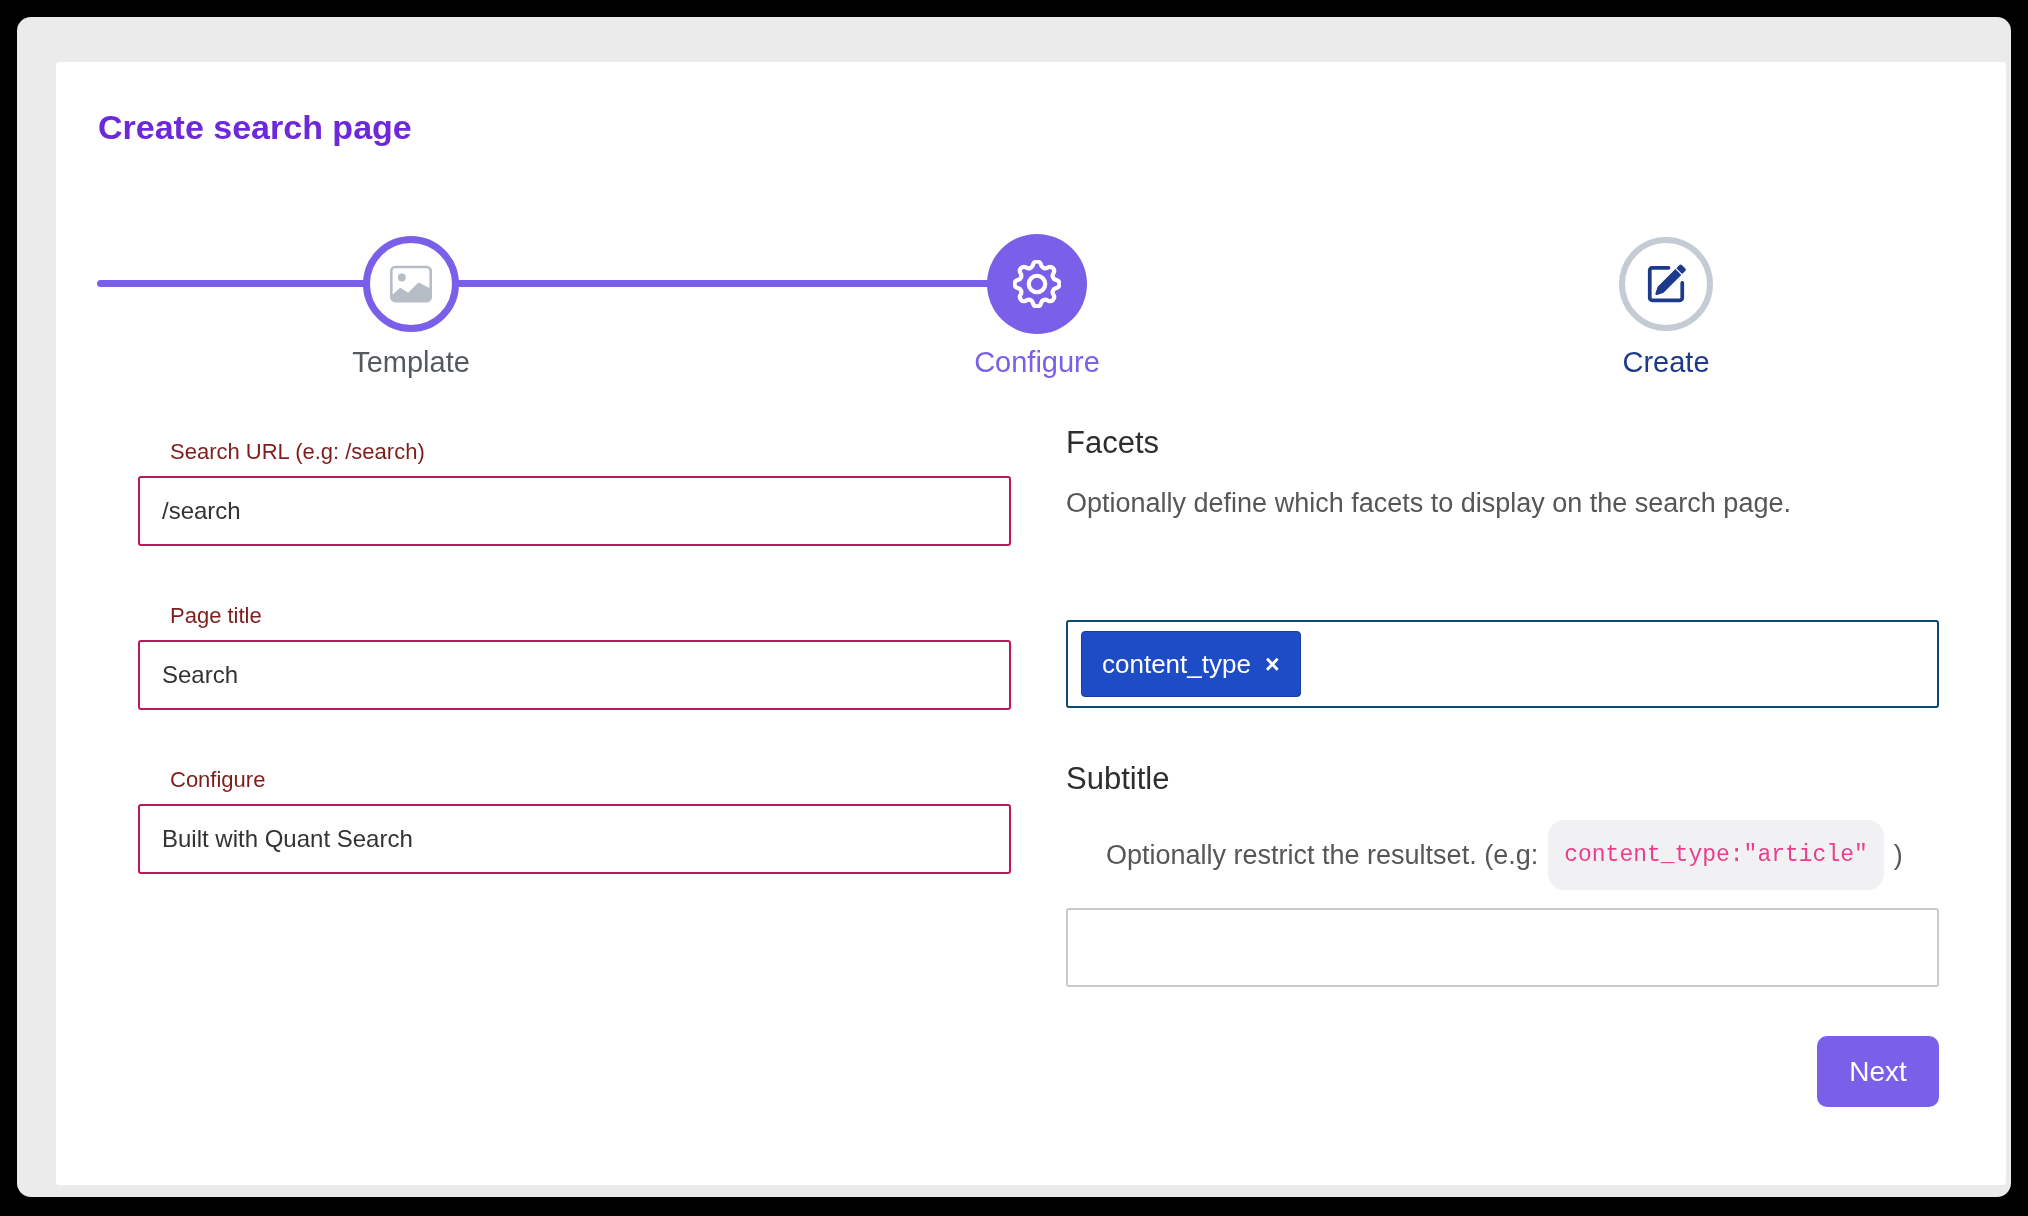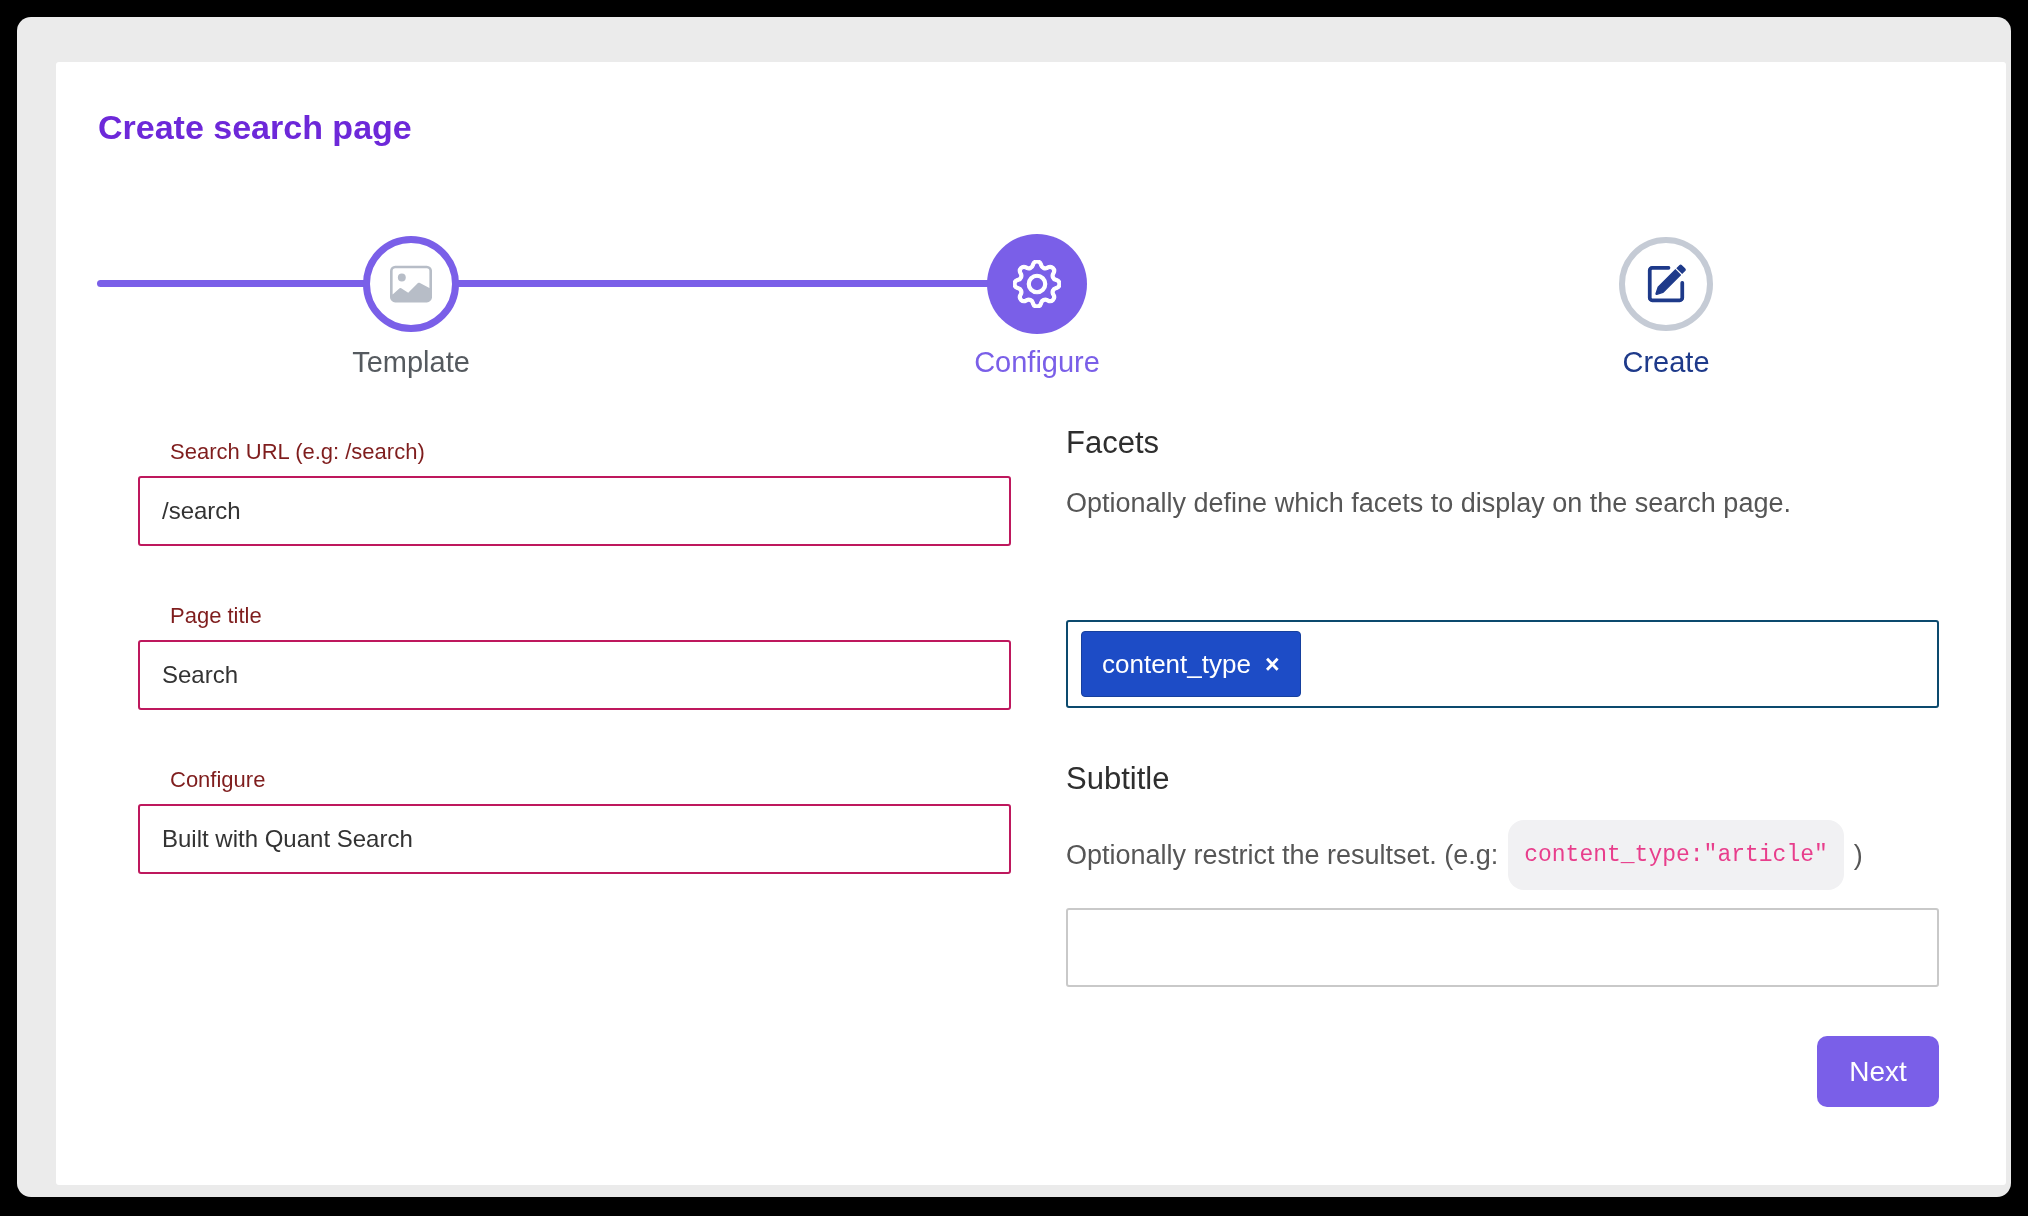--- a/index.html
+++ b/index.html
@@ -52,21 +52,21 @@
   
   .section-heading{
     position:absolute;left:1010px;font-size:31px;font-weight:400;color:#2e2e2e;
   }
   .h-facets{top:363px;}
   .h-filtering{top:699px;}
   .section-desc{
     position:absolute;left:1010px;width:790px;font-size:27px;color:#565656;line-height:58px;
   }
   .d-facets{top:412px;}
-  .d-filtering{top:758px;width:920px;display:flex;align-items:center;white-space:nowrap;line-height:58px;}
+  .d-filtering{top:758px;width:920px;display:flex;align-items:center;white-space:nowrap;line-height:58px;margin-left:40px;}
   .code-chip{
     display:inline-block;margin:0 10px;background:#f1f1f3;border-radius:16px;
     padding:6px 16px;font-family:"Liberation Mono", monospace;font-size:23px;color:#e83e8c;
   }
   .facets-box{
     position:absolute;left:1010px;top:558px;width:873px;height:88px;box-sizing:border-box;
     border:2px solid #0c4a6e;border-radius:3px;background:#fff;
     display:flex;align-items:center;padding-left:13px;cursor:text;
   }
   .tag-chip{

